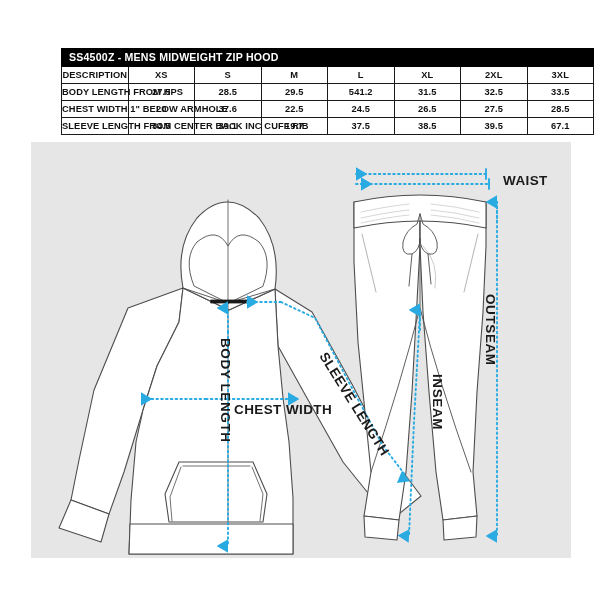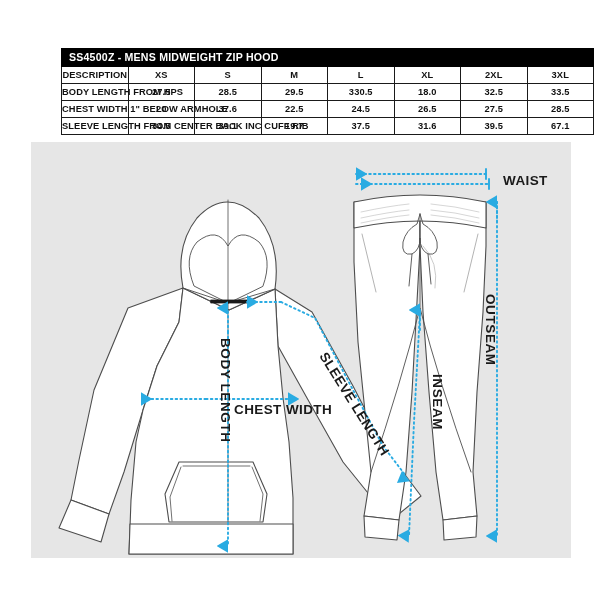--- a/index.html
+++ b/index.html
@@ -99,42 +99,42 @@
         <td style="width:40px;">L</td>
         <td style="width:39px;">XL</td>
         <td style="width:41px;text-align:center;">2XL</td>
         <td style="width:40px;margin-top:44px;">3XL</td>
       </tr>
       <tr>
         <td class="desc-cell">BODY LENGTH FROM HPS</td>
         <td>27.5</td>
         <td>28.5</td>
         <td>29.5</td>
-        <td>330.5</td>
-        <td>18.0</td>
+        <td>541.2</td>
+        <td>31.5</td>
         <td>32.5</td>
         <td>33.5</td>
       </tr>
       <tr>
         <td class="desc-cell">CHEST WIDTH 1" BELOW ARMHOLE</td>
         <td>20</td>
         <td>37.6</td>
         <td>22.5</td>
         <td>24.5</td>
         <td>26.5</td>
         <td>27.5</td>
         <td>28.5</td>
       </tr>
       <tr>
         <td class="desc-cell">SLEEVE LENGTH FROM CENTER BACK INC CUFF RIB</td>
         <td>34.5</td>
         <td>39.1</td>
         <td>19.7</td>
         <td>37.5</td>
-        <td>31.6</td>
+        <td>38.5</td>
         <td>39.5</td>
         <td>67.1</td>
       </tr>
     </tbody>
   </table>
 </div>
 
 <div id="illustration-panel">
 <svg viewBox="0 0 540 416" xmlns="http://www.w3.org/2000/svg">
   <defs>

